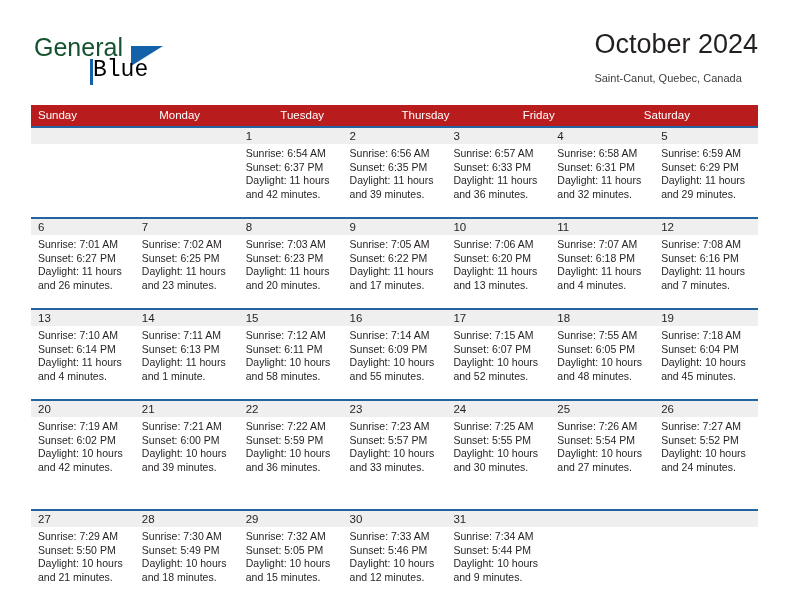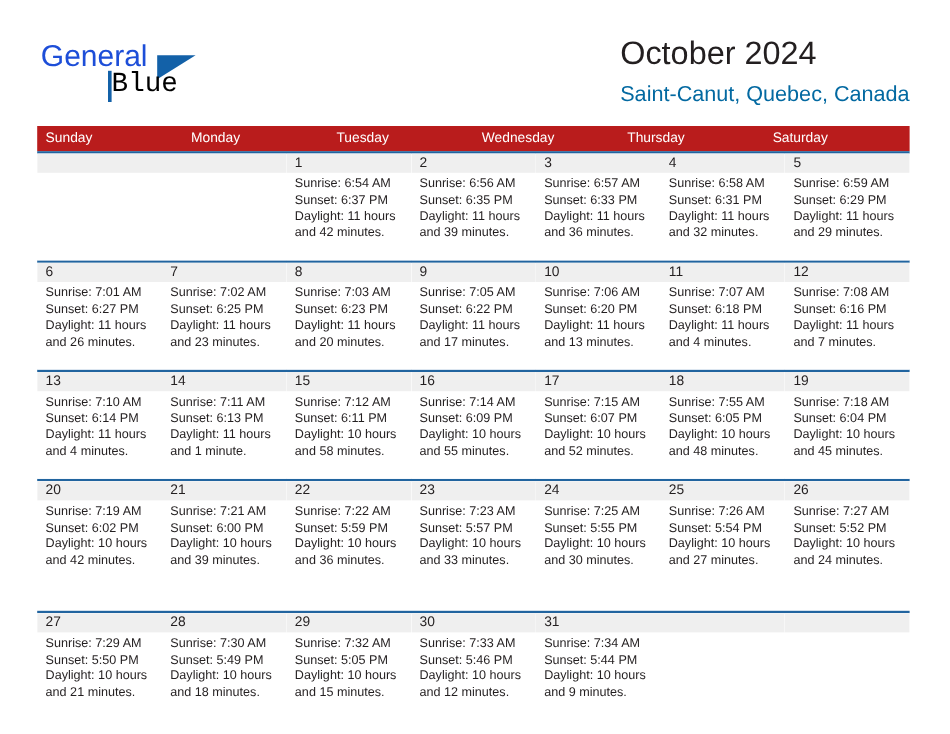--- a/index.html
+++ b/index.html
@@ -35,21 +35,21 @@
     top: 4px;
     width: 180px;
     height: 58px;
   }
   .brand-general {
     position: absolute;
     left: 0;
     top: 0;
     font-size: 25px;
     letter-spacing: 0px;
-    color: #1d4ed8;
+    color: #14532d;
     font-family: "Liberation Sans", sans-serif;
     line-height: 30px;
   }
   .brand-blue {
     position: absolute;
     left: 59px;
     top: 25px;
     font-size: 23px;
     color: #000000;
     font-family: Liberation Mono, monospace;
@@ -79,22 +79,22 @@
     top: 0;
     text-align: left;
   }
   .cal-title {
     font-size: 27px;
     color: #231f20;
     line-height: 33px;
     white-space: nowrap;
   }
   .cal-subtitle {
-    font-size: 18px;
-    color: #0369a1;
+    font-size: 11px;
+    color: #404040;
     line-height: 22px;
     margin-top: 6px;
     white-space: nowrap;
   }
 
   
   .calendar {
     position: absolute;
     left: 31px;
     top: 105px;
@@ -172,22 +172,22 @@
       <div class="cal-subtitle">Saint-Canut, Quebec, Canada</div>
     </div>
 
   </div>
 
   <div class="calendar">
     <div class="weekday-row" id="weekday-row">
         <div class="weekday-cell">Sunday</div>
         <div class="weekday-cell">Monday</div>
         <div class="weekday-cell">Tuesday</div>
-        <div class="weekday-cell">Wednesday</div>
         <div class="weekday-cell">Thursday</div>
+        <div class="weekday-cell">Friday</div>
         <div class="weekday-cell">Saturday</div>
       </div>
     <div id="weeks-container">
         <div class="week-row">
           <div class="day-cell empty">
             <div class="day-number-band"></div>
             <div class="day-lines"></div>
           </div>
           <div class="day-cell empty">
             <div class="day-number-band"></div>

